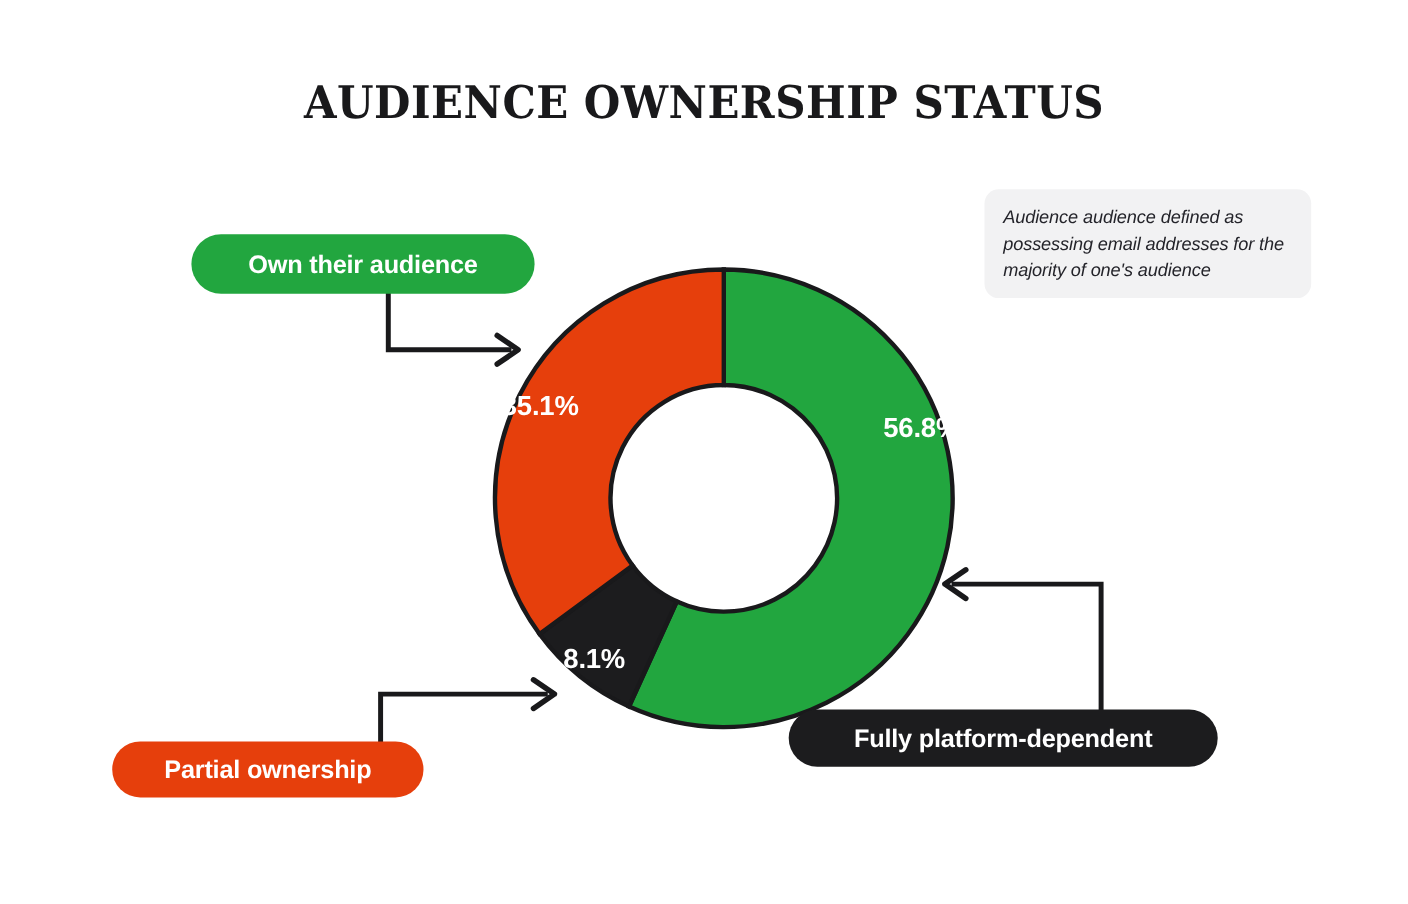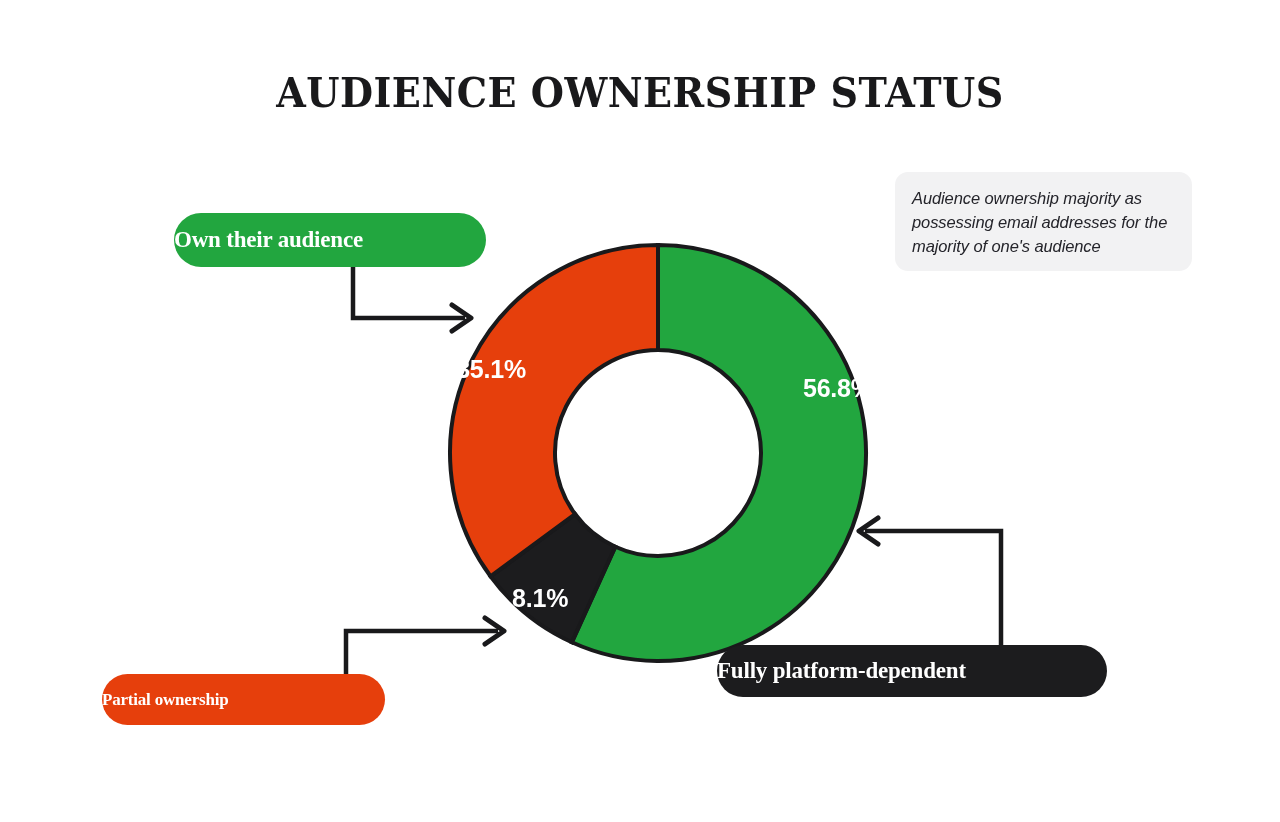--- a/index.html
+++ b/index.html
@@ -72,59 +72,60 @@
     fill: #ffffff;
     letter-spacing: -0.2px;
   }
 
   
   .pill {
     position: absolute;
     box-sizing: border-box;
     display: flex;
     align-items: center;
+    justify-content: center;
     border-radius: 999px;
     color: #ffffff;
-    font-family: Liberation Serif, serif;
+    font-family: Liberation Sans, sans-serif;
     font-weight: bold;
     letter-spacing: -0.2px;
     white-space: nowrap;
   }
   .pill-own {
     left: 174px;
     top: 213px;
     width: 312px;
     height: 54px;
     background: #22a63f;
     font-size: 23px;
   }
   .pill-partial {
     left: 102px;
     top: 674px;
     width: 283px;
     height: 51px;
     background: #e63f0c;
-    font-size: 17px;
+    font-size: 23px;
   }
   .pill-platform {
     left: 717px;
     top: 645px;
     width: 390px;
     height: 52px;
     background: #1c1c1e;
     font-size: 23px;
   }
 </style>
 </head>
 <body>
 
 <div class="chart-title">AUDIENCE OWNERSHIP STATUS</div>
 
 <div class="note-box">
-  <div class="note-text">Audience ownership majority as possessing email addresses for the majority of one's audience</div>
+  <div class="note-text">Audience audience defined as possessing email addresses for the majority of one's audience</div>
 </div>
 
 <div class="donut-wrap">
   <svg class="donut-svg" width="1280" height="822" viewBox="0 0 1280 822">
 
     <g>
       <path id="slice-green" d="M 634.00 245.00 A 208 208 0 1 1 547.81 642.30 L 591.32 546.74 A 103 103 0 1 0 634.00 350.00 Z" fill="#22a63f" stroke="#19191b" stroke-width="4"></path>
       <path id="slice-black" d="M 547.81 642.30 A 208 208 0 0 1 466.50 576.31 L 551.05 514.06 A 103 103 0 0 0 591.32 546.74 Z" fill="#1c1c1e" stroke="#19191b" stroke-width="4"></path>
       <path id="slice-orange" d="M 466.50 576.31 A 208 208 0 0 1 634.00 245.00 L 634.00 350.00 A 103 103 0 0 0 551.05 514.06 Z" fill="#e63f0c" stroke="#19191b" stroke-width="4"></path>
     </g>

